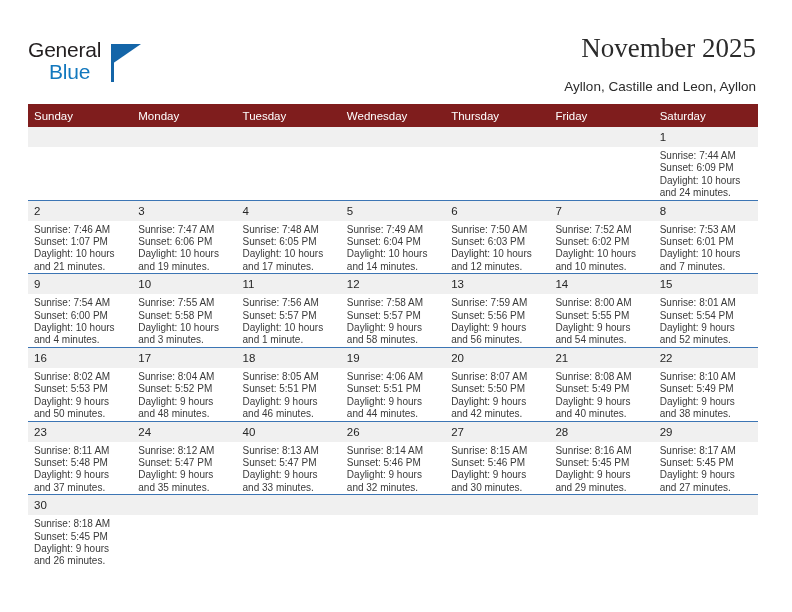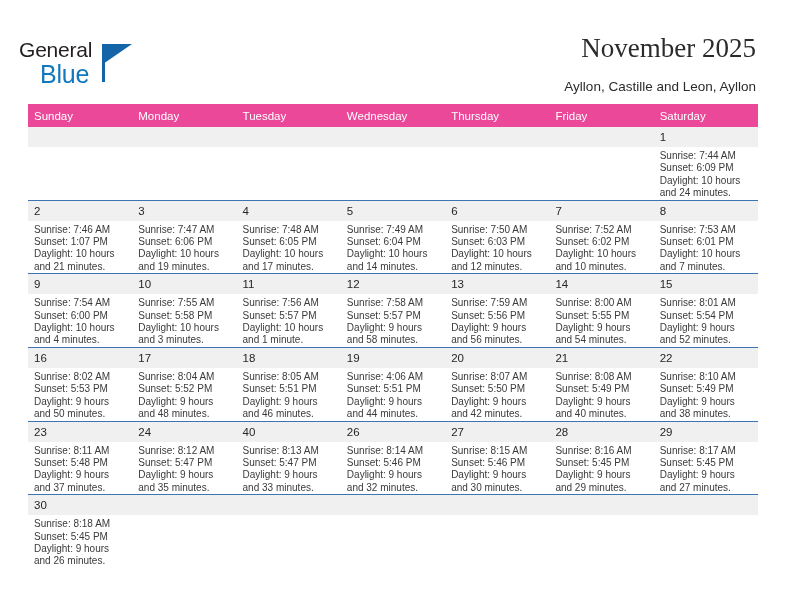--- a/index.html
+++ b/index.html
@@ -24,39 +24,39 @@
   
   .header {
     position: absolute;
     left: 0;
     top: 0;
     width: 792px;
     height: 104px;
   }
   .logo {
     position: absolute;
-    left: 19px;
+    left: 28px;
     top: 38px;
     width: 130px;
     height: 52px;
   }
   .logo-general {
     position: absolute;
     left: 0;
     top: 0;
     font-size: 21px;
     letter-spacing: -0.2px;
     color: #231f20;
     font-family: "Liberation Sans", sans-serif;
   }
   .logo-blue {
     position: absolute;
     left: 21px;
     top: 22px;
-    font-size: 25px;
+    font-size: 21px;
     letter-spacing: -0.2px;
     color: #1278be;
     font-family: "Liberation Sans", sans-serif;
   }
   .logo-triangle {
     position: absolute;
     left: 84px;
     top: 6px;
     width: 0;
     height: 0;
@@ -95,21 +95,21 @@
   
   .calendar {
     position: absolute;
     left: 28px;
     top: 104px;
     width: 730px;
     border-collapse: collapse;
     table-layout: fixed;
   }
   .calendar th {
-    background: #ec4899;
+    background: #7f1d1d;
     color: #ffffff;
     font-size: 11.5px;
     font-weight: normal;
     text-align: left;
     padding: 5px 0 5px 6px;
     height: 13px;
     font-family: "Liberation Sans", sans-serif;
   }
   .calendar td {
     vertical-align: top;

